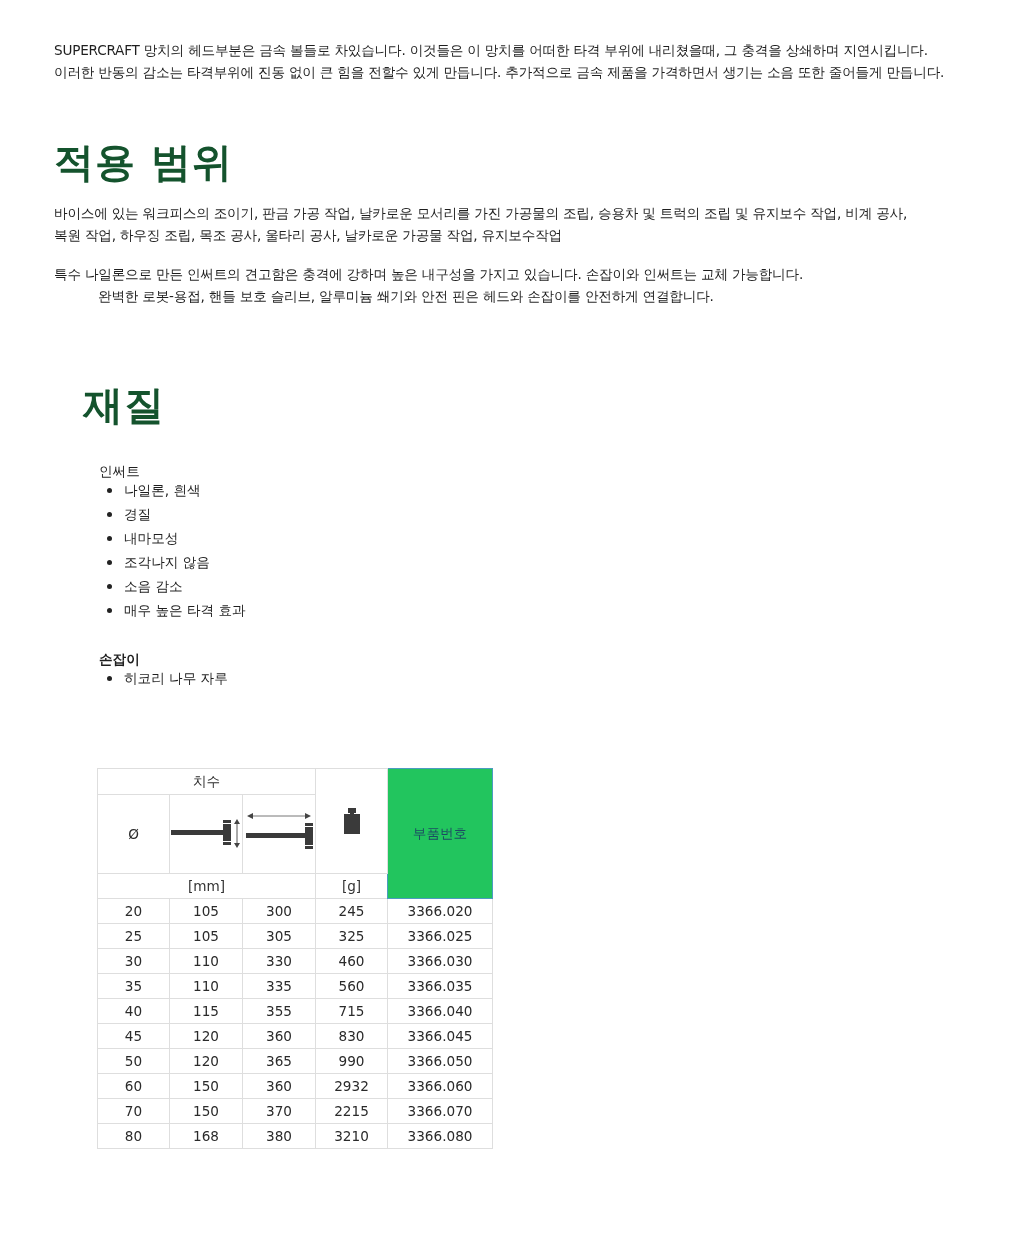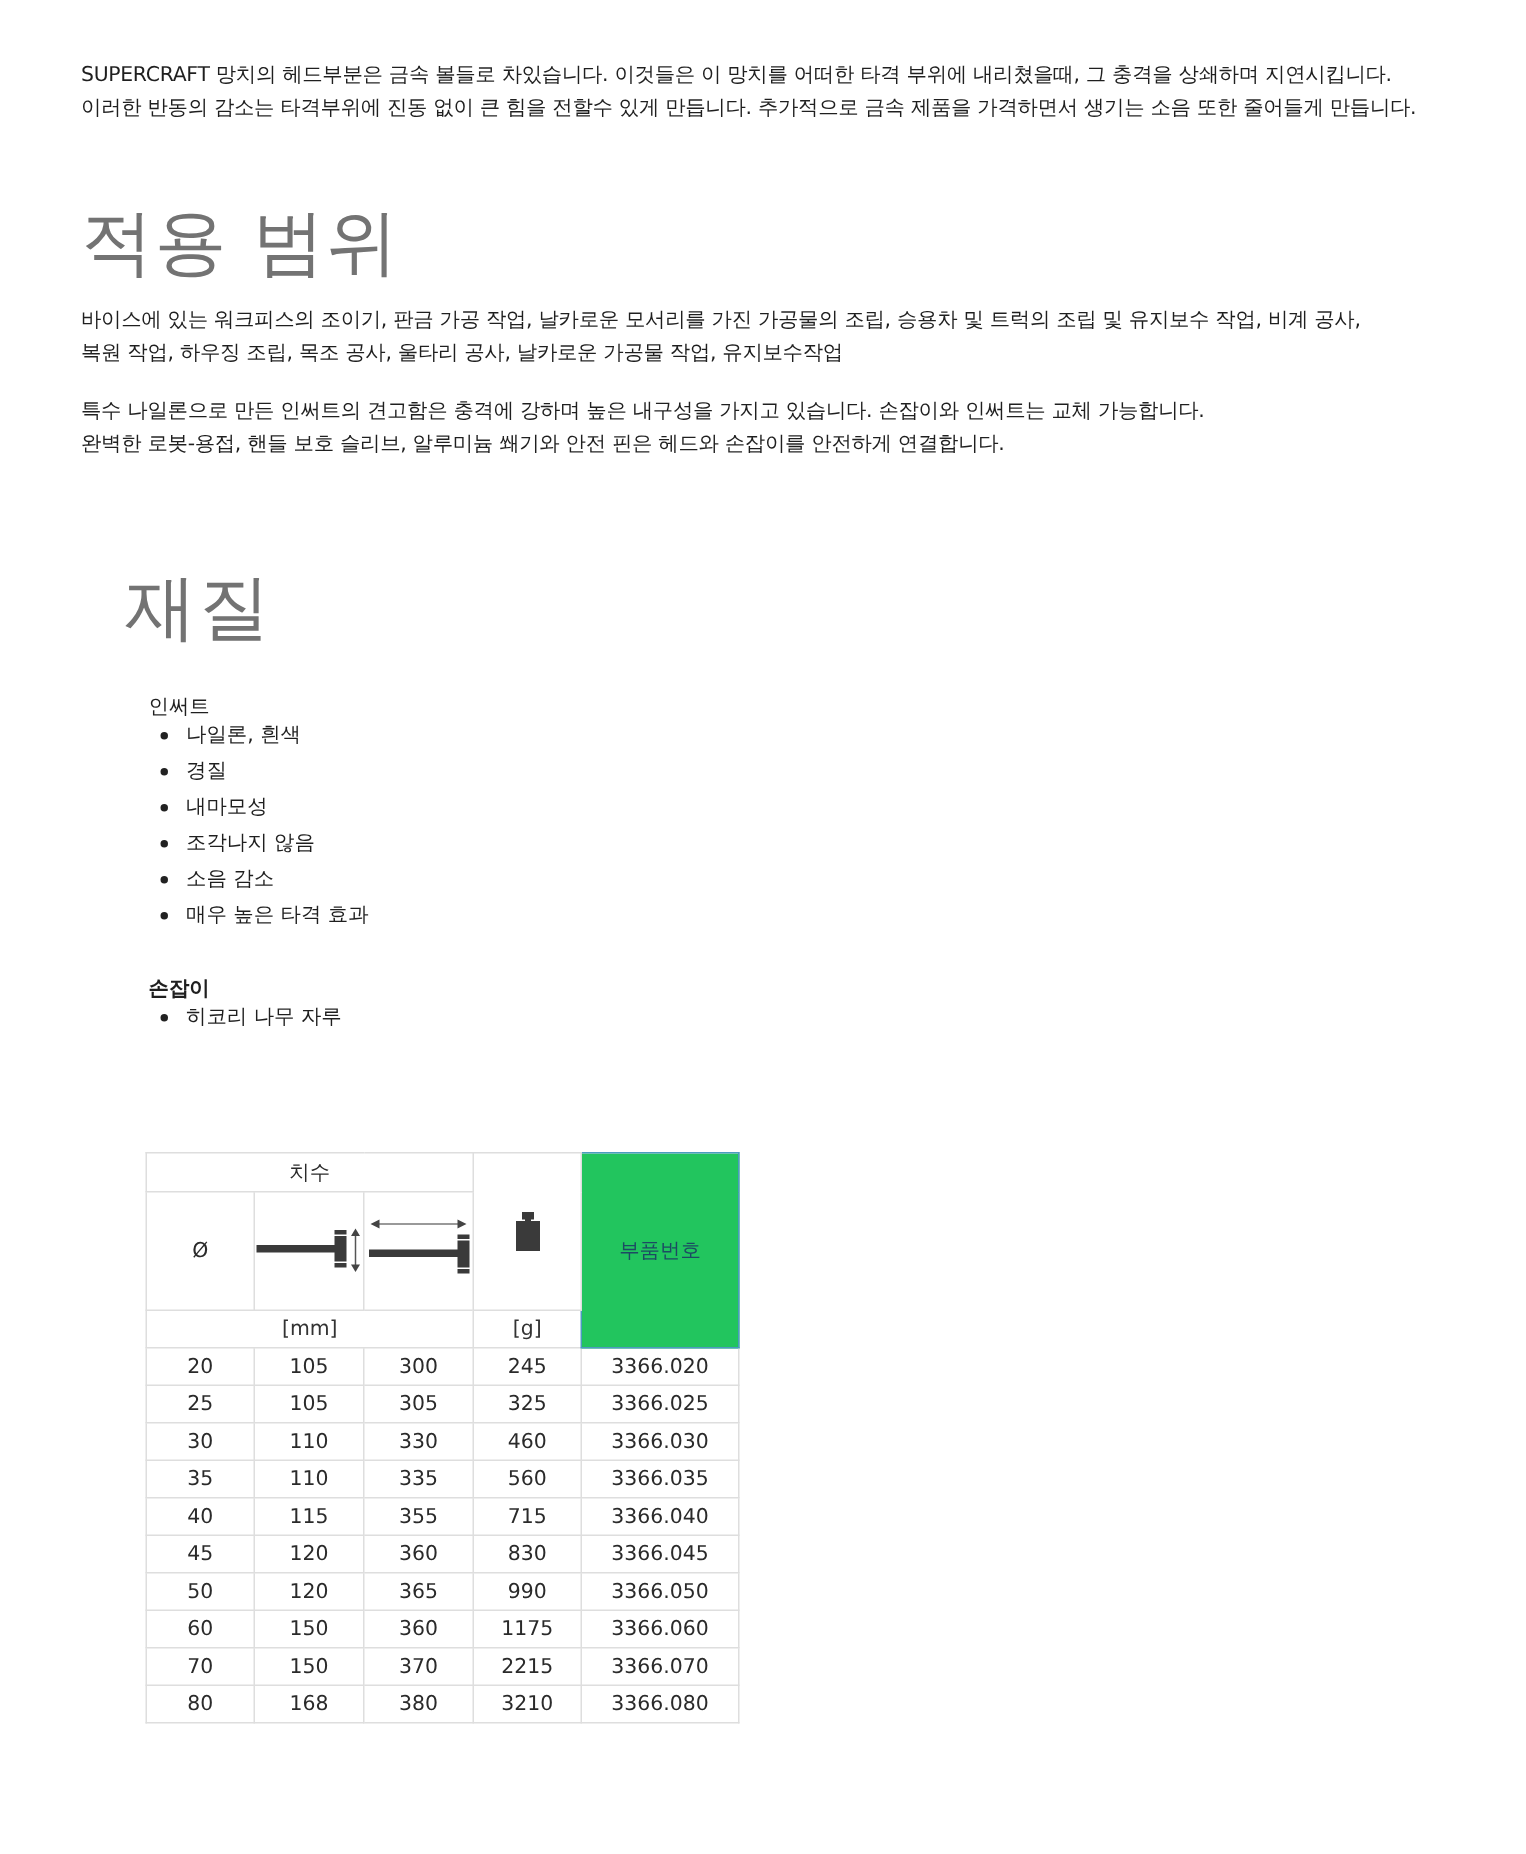--- a/index.html
+++ b/index.html
@@ -7,22 +7,22 @@
     width: 1017px; height: 1236px; position: relative; overflow: hidden;
     font-family: "DejaVu Sans", "Liberation Sans", sans-serif;
     color: #222222;
   }
   .para {
     position: absolute; left: 54px; margin: 0;
     font-size: 13.6px; line-height: 22px; color: #1f1f1f; white-space: nowrap;
     letter-spacing: -0.2px;
   }
   .h1 {
-    position: absolute; margin: 0; font-weight: normal; color: #737373;
-    font-size: 48px; line-height: 56px; letter-spacing: 1px;
+    position: absolute; margin: 0; font-weight: bold; color: #14532d;
+    font-size: 40px; line-height: 56px; letter-spacing: 1px;
   }
   .label {
     position: absolute; left: 84px; margin: 15px; font-size: 13.6px; line-height: 20px; color: #1f1f1f;
   }
   ul.bullets {
     position: absolute; left: 84px; margin: 0; padding: 0 0 0 40px; list-style: none;
   }
   ul.bullets li {
     position: relative; font-size: 13.6px; line-height: 24px; color: #1f1f1f;
   }
@@ -52,21 +52,21 @@
 </head>
 <body>
 
 <p class="para" style="top:39px;">SUPERCRAFT 망치의 헤드부분은 금속 볼들로 차있습니다. 이것들은 이 망치를 어떠한 타격 부위에 내리쳤을때, 그 충격을 상쇄하며 지연시킵니다.</p>
 <p class="para" style="top:61px;">이러한 반동의 감소는 타격부위에 진동 없이 큰 힘을 전할수 있게 만듭니다. 추가적으로 금속 제품을 가격하면서 생기는 소음 또한 줄어들게 만듭니다.</p>
 
 <h1 class="h1" style="left:54px; top:134px;">적용 범위</h1>
 <p class="para" style="top:202px;">바이스에 있는 워크피스의 조이기, 판금 가공 작업, 날카로운 모서리를 가진 가공물의 조립, 승용차 및 트럭의 조립 및 유지보수 작업, 비계 공사,</p>
 <p class="para" style="top:224px;">복원 작업, 하우징 조립, 목조 공사, 울타리 공사, 날카로운 가공물 작업, 유지보수작업</p>
 <p class="para" style="top:263px;">특수 나일론으로 만든 인써트의 견고함은 충격에 강하며 높은 내구성을 가지고 있습니다. 손잡이와 인써트는 교체 가능합니다.</p>
-<p class="para" style="top:285px;">완벽한 로봇-용접, 핸들 보호 슬리브, 알루미늄 쐐기와 안전 핀은 헤드와 손잡이를 안전하게 연결합니다.</p>
+<p class="para" style="top:285px;margin-left:44px;">완벽한 로봇-용접, 핸들 보호 슬리브, 알루미늄 쐐기와 안전 핀은 헤드와 손잡이를 안전하게 연결합니다.</p>
 
 <h1 class="h1" style="left:83px; top:377px;">재질</h1>
 <p class="label" style="top:446px;">인써트</p>
 <ul class="bullets" style="top:478px;">
   <li>나일론, 흰색</li>
   <li>경질</li>
   <li>내마모성</li>
   <li>조각나지 않음</li>
   <li>소음 감소</li>
   <li>매우 높은 타격 효과</li>
@@ -171,21 +171,21 @@
     <td>50</td>
     <td>120</td>
     <td>365</td>
     <td>990</td>
     <td>3366.050</td>
   </tr>
   <tr>
     <td>60</td>
     <td>150</td>
     <td>360</td>
-    <td>1175</td>
+    <td>2932</td>
     <td>3366.060</td>
   </tr>
   <tr>
     <td>70</td>
     <td>150</td>
     <td>370</td>
     <td>2215</td>
     <td>3366.070</td>
   </tr>
   <tr>

